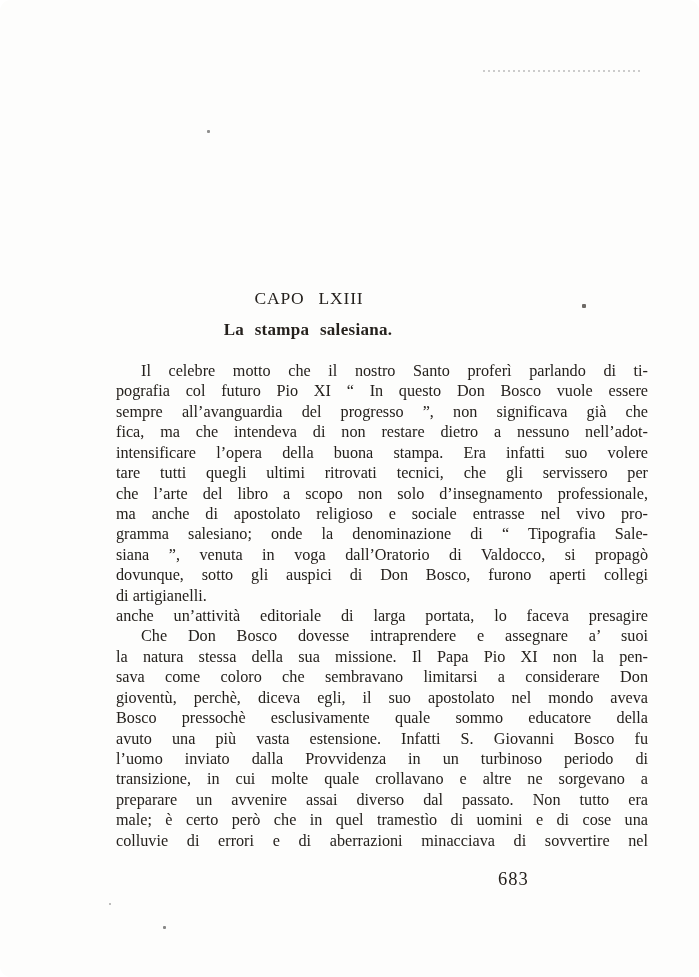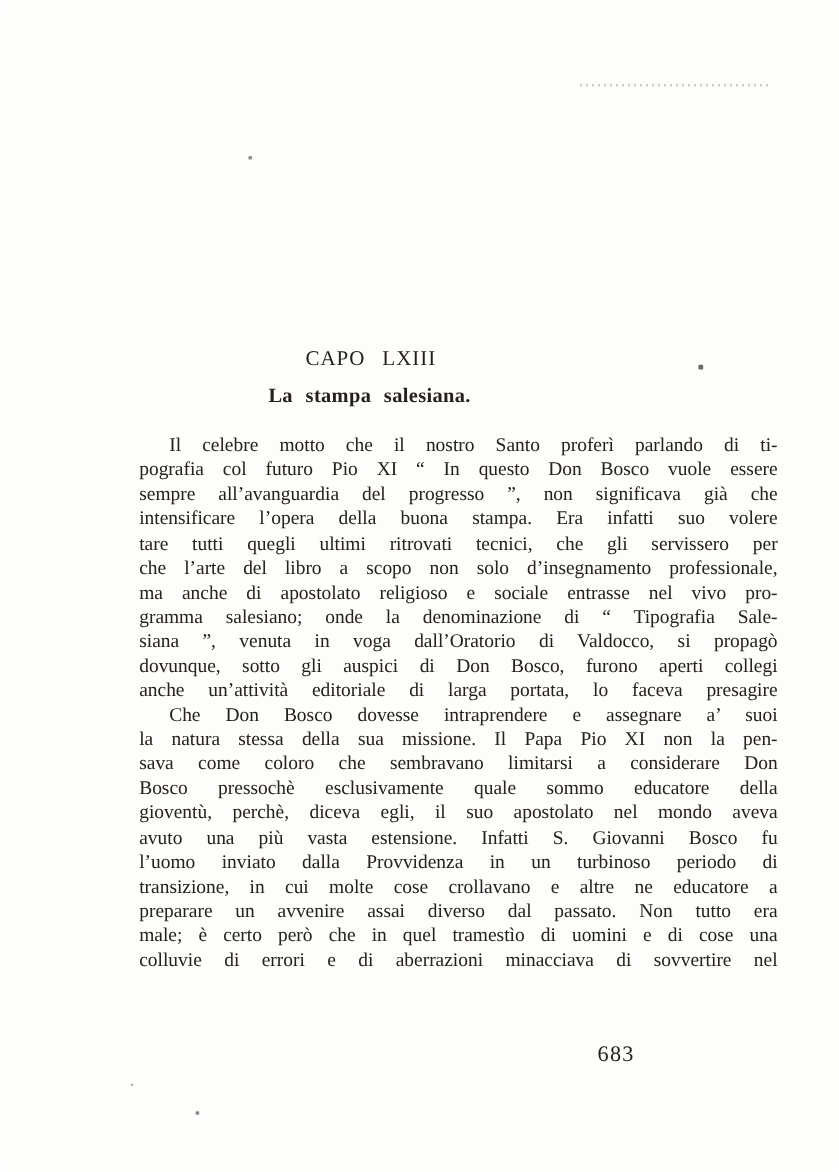--- a/index.html
+++ b/index.html
@@ -101,38 +101,40 @@
 
   <h2 class="chapter-heading">CAPO LXIII</h2>
 
   <h3 class="section-title">La stampa salesiana.</h3>
 
   <div class="body-text">
     <div class="paragraph">
         <div class="line indent">Il celebre motto che il nostro Santo proferì parlando di ti-</div>
         <div class="line">pografia col futuro Pio XI “ In questo Don Bosco vuole essere</div>
         <div class="line">sempre all’avanguardia del progresso ”, non significava già che</div>
+        <div class="line">fica, ma che intendeva di non restare dietro a nessuno nell’adot-</div>
         <div class="line">intensificare l’opera della buona stampa. Era infatti suo volere</div>
         <div class="line">tare tutti quegli ultimi ritrovati tecnici, che gli servissero per</div>
         <div class="line">che l’arte del libro a scopo non solo d’insegnamento professionale,</div>
         <div class="line">ma anche di apostolato religioso e sociale entrasse nel vivo pro-</div>
         <div class="line">gramma salesiano; onde la denominazione di “ Tipografia Sale-</div>
         <div class="line">siana ”, venuta in voga dall’Oratorio di Valdocco, si propagò</div>
         <div class="line">dovunque, sotto gli auspici di Don Bosco, furono aperti collegi</div>
+        <div class="line last">di artigianelli.</div>
       </div>
     <div class="paragraph">
         <div class="line">anche un’attività editoriale di larga portata, lo faceva presagire</div>
         <div class="line indent">Che Don Bosco dovesse intraprendere e assegnare a’ suoi</div>
         <div class="line">la natura stessa della sua missione. Il Papa Pio XI non la pen-</div>
         <div class="line">sava come coloro che sembravano limitarsi a considerare Don</div>
+        <div class="line">gioventù, perchè, diceva egli, il suo apostolato nel mondo aveva</div>
         <div class="line">Bosco pressochè esclusivamente quale sommo educatore della</div>
-        <div class="line">gioventù, perchè, diceva egli, il suo apostolato nel mondo aveva</div>
         <div class="line">avuto una più vasta estensione. Infatti S. Giovanni Bosco fu</div>
         <div class="line">l’uomo inviato dalla Provvidenza in un turbinoso periodo di</div>
-        <div class="line">transizione, in cui molte cose crollavano e altre ne educatore a</div>
+        <div class="line">transizione, in cui molte quale crollavano e altre ne sorgevano a</div>
         <div class="line">preparare un avvenire assai diverso dal passato. Non tutto era</div>
         <div class="line">male; è certo però che in quel tramestìo di uomini e di cose una</div>
         <div class="line">colluvie di errori e di aberrazioni minacciava di sovvertire nel</div>
       </div>
   </div>
 
   <div class="page-number">683</div>
 
 </div>
 

